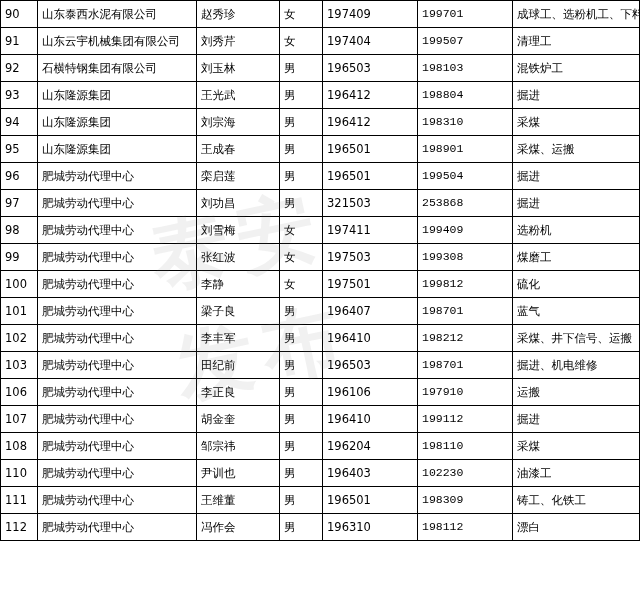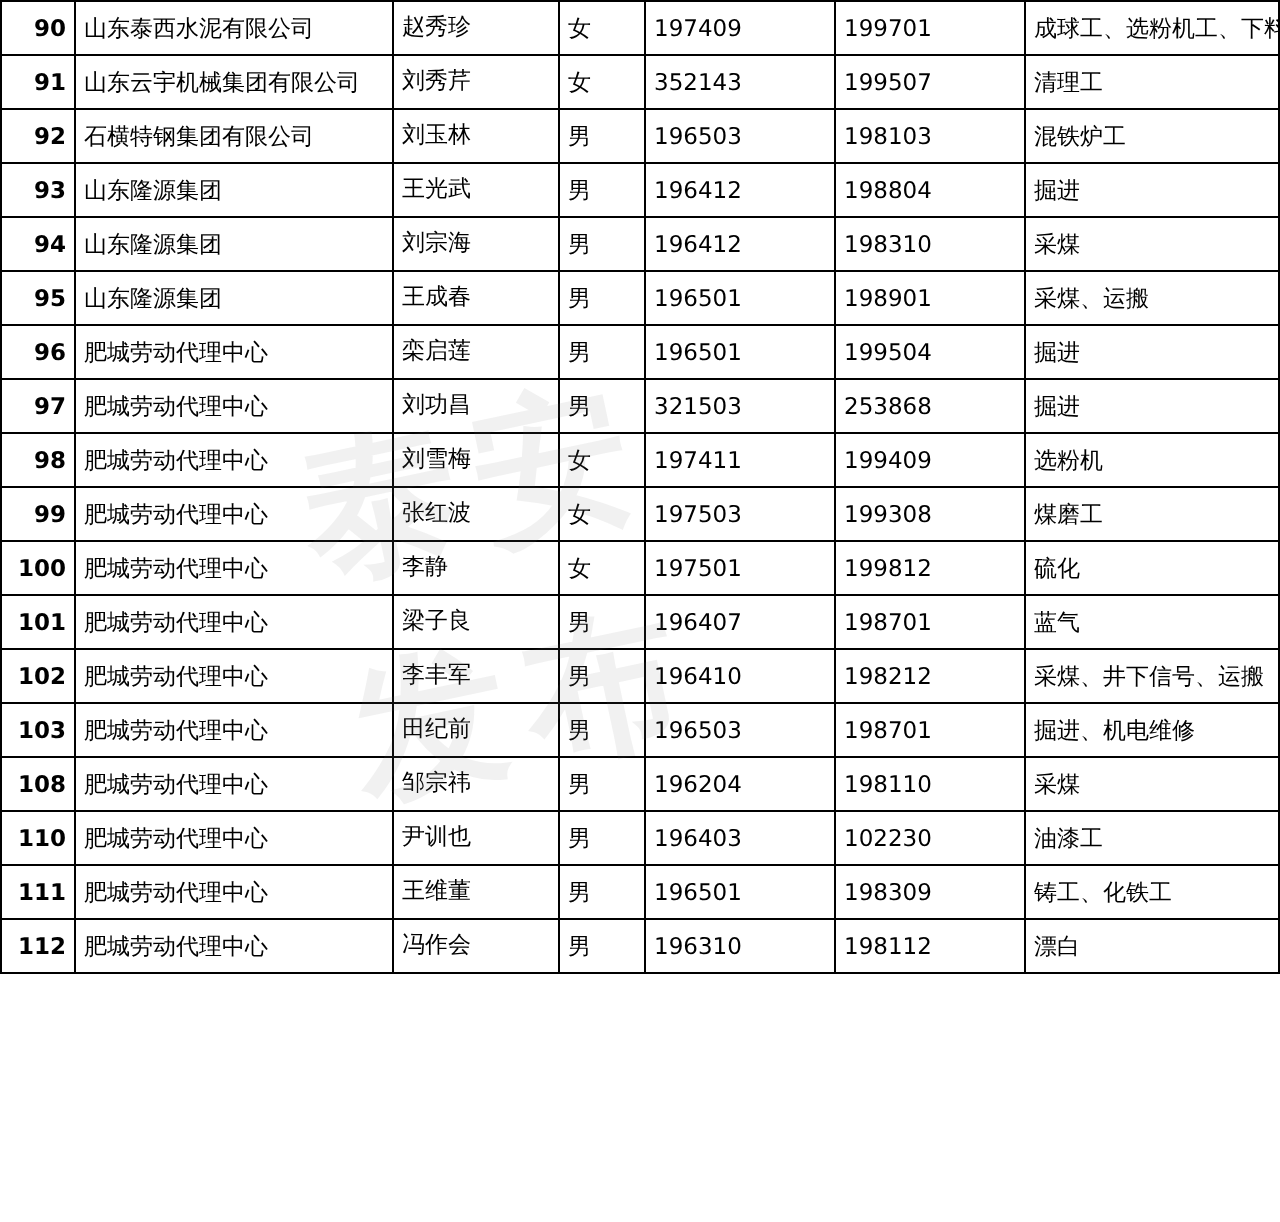--- a/index.html
+++ b/index.html
@@ -48,26 +48,26 @@
     height: 26px;
     padding: 0 4px;
     font-size: 11.5px;
     line-height: 24px;
     color: #000000;
     white-space: nowrap;
     overflow: hidden;
     vertical-align: middle;
     background: transparent;
   }
-  td.c-idx { width: 28px; text-align: right; padding: 0 2px; font-weight: bold; }
+  td.c-idx { width: 28px; text-align: left; padding: 0 2px; }
   td.c-unit { width: 150px; }
   td.c-name { width: 74px; font-family: Liberation Serif, serif; }
   td.c-sex { width: 34px; text-align: left; padding-left: 6px; }
   td.c-birth { width: 86px; }
-  td.c-work { width: 86px; }
+  td.c-work { width: 86px; font-family: Liberation Mono, monospace; }
   td.c-type { width: auto; }
   .row-top td { border-top: 1px solid #000000; }
 </style>
 </head>
 <body>
 
 <div class="watermark">
   <span class="wm1">泰安</span>
   <span class="wm2">发布</span>
 </div>
@@ -81,21 +81,21 @@
         <td class="c-sex">女</td>
         <td class="c-birth">197409</td>
         <td class="c-work">199701</td>
         <td class="c-type">成球工、选粉机工、下料工</td>
       </tr>
       <tr>
         <td class="c-idx">91</td>
         <td class="c-unit">山东云宇机械集团有限公司</td>
         <td class="c-name">刘秀芹</td>
         <td class="c-sex">女</td>
-        <td class="c-birth">352143</td>
+        <td class="c-birth">197404</td>
         <td class="c-work">199507</td>
         <td class="c-type">清理工</td>
       </tr>
       <tr>
         <td class="c-idx">92</td>
         <td class="c-unit">石横特钢集团有限公司</td>
         <td class="c-name">刘玉林</td>
         <td class="c-sex">男</td>
         <td class="c-birth">196503</td>
         <td class="c-work">198103</td>
@@ -192,20 +192,38 @@
         <td class="c-type">采煤、井下信号、运搬</td>
       </tr>
       <tr>
         <td class="c-idx">103</td>
         <td class="c-unit">肥城劳动代理中心</td>
         <td class="c-name">田纪前</td>
         <td class="c-sex">男</td>
         <td class="c-birth">196503</td>
         <td class="c-work">198701</td>
         <td class="c-type">掘进、机电维修</td>
+      </tr>
+      <tr>
+        <td class="c-idx">106</td>
+        <td class="c-unit">肥城劳动代理中心</td>
+        <td class="c-name">李正良</td>
+        <td class="c-sex">男</td>
+        <td class="c-birth">196106</td>
+        <td class="c-work">197910</td>
+        <td class="c-type">运搬</td>
+      </tr>
+      <tr>
+        <td class="c-idx">107</td>
+        <td class="c-unit">肥城劳动代理中心</td>
+        <td class="c-name">胡金奎</td>
+        <td class="c-sex">男</td>
+        <td class="c-birth">196410</td>
+        <td class="c-work">199112</td>
+        <td class="c-type">掘进</td>
       </tr>
       <tr>
         <td class="c-idx">108</td>
         <td class="c-unit">肥城劳动代理中心</td>
         <td class="c-name">邹宗祎</td>
         <td class="c-sex">男</td>
         <td class="c-birth">196204</td>
         <td class="c-work">198110</td>
         <td class="c-type">采煤</td>
       </tr>

